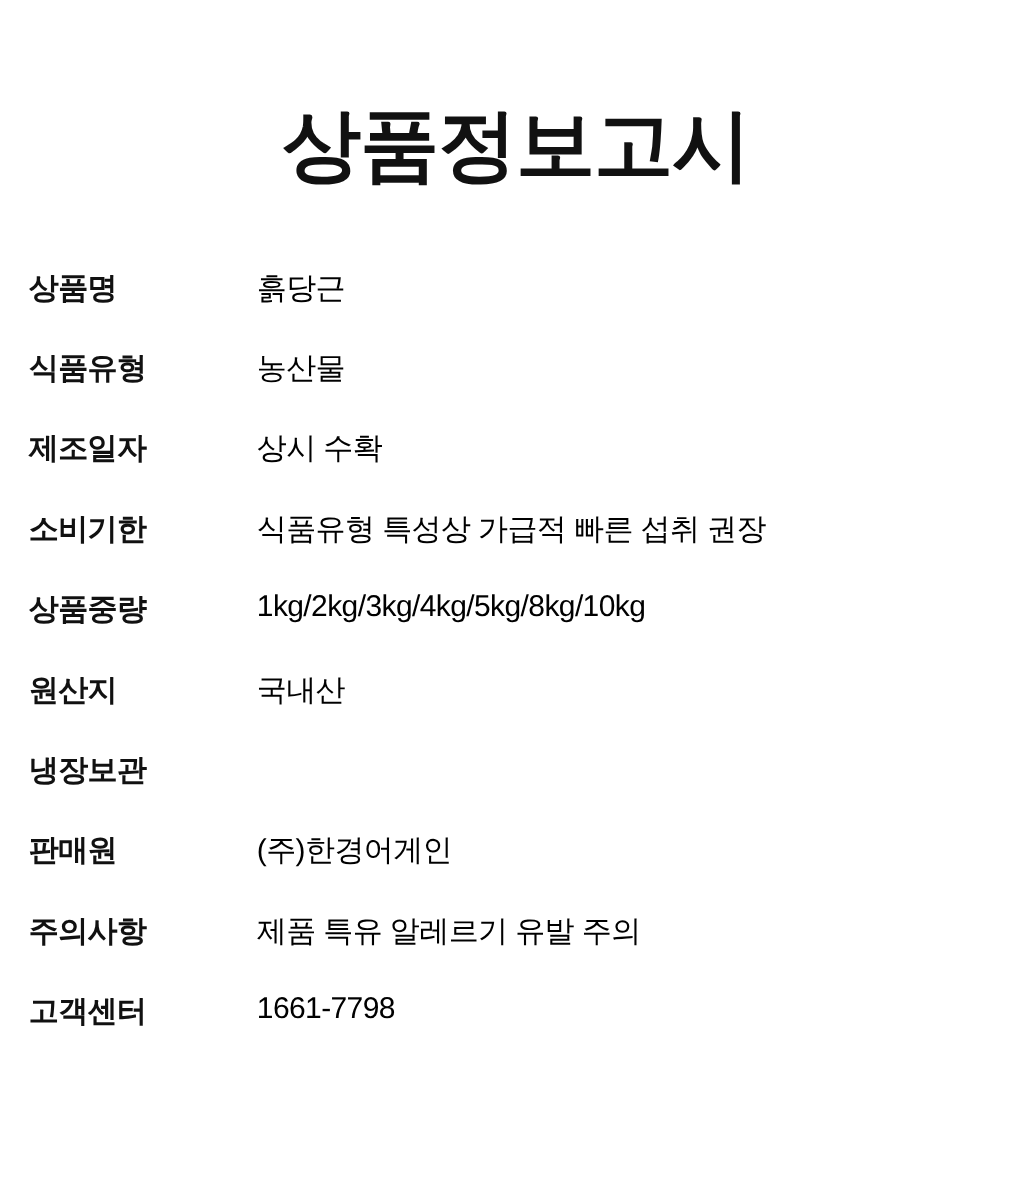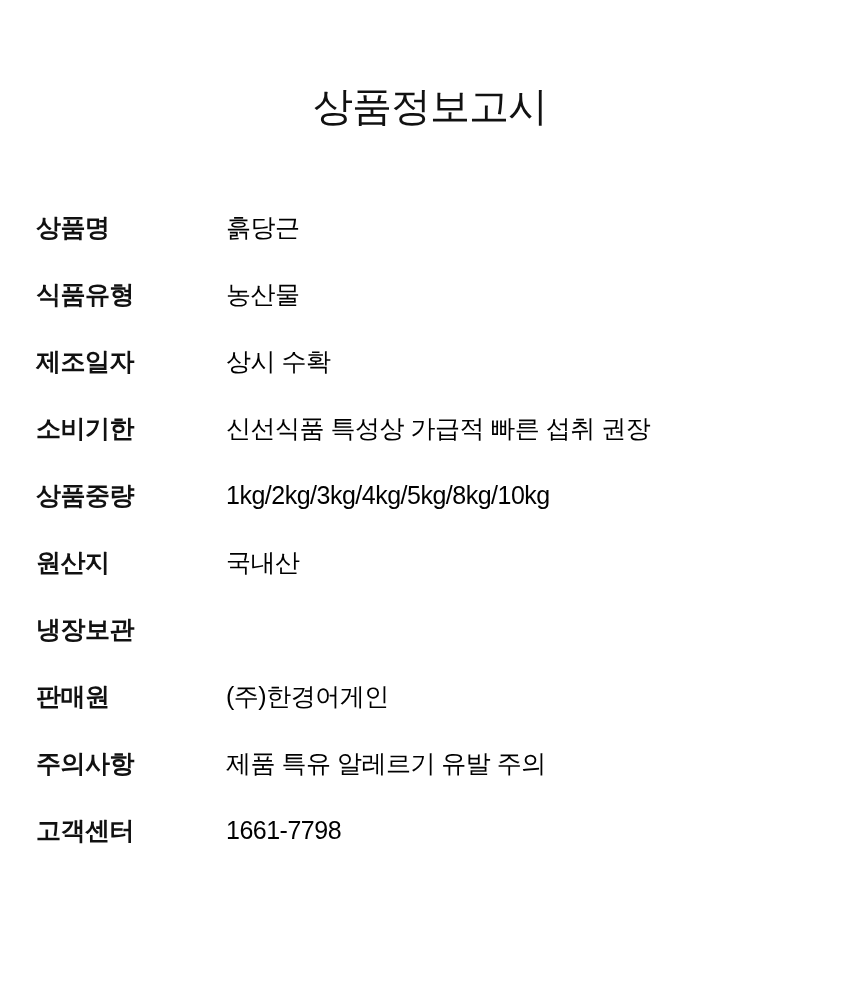--- a/index.html
+++ b/index.html
@@ -16,38 +16,38 @@
   }
   .page {
     position: relative;
     width: 860px;
     height: 981px;
     background: #ffffff;
     box-sizing: border-box;
   }
   .doc-title {
     text-align: center;
-    font-size: 40px;
-    font-weight: 400;
+    font-size: 66px;
+    font-weight: 700;
     letter-spacing: -1px;
     color: #111111;
     margin: 0;
     padding-top: 84px;
     line-height: 1.1;
   }
   .info-table {
     margin: 0;
     padding: 0;
     list-style: none;
     margin-top: 66px;
   }
   .info-row {
     display: flex;
-    align-items: center;
-    padding: 0 0 0 36px;
+    align-items: flex-start;
+    padding: 0 0 0 24px;
     height: 67px;
   }
   .info-label {
     width: 190px;
     flex: 0 0 190px;
     font-size: 25px;
     font-weight: 700;
     color: #111111;
     letter-spacing: -0.5px;
   }
@@ -77,21 +77,21 @@
       <span class="info-value">농산물</span>
     </li>
 
     <li class="info-row">
       <span class="info-label">제조일자</span>
       <span class="info-value">상시 수확</span>
     </li>
 
     <li class="info-row">
       <span class="info-label">소비기한</span>
-      <span class="info-value">신선식품 특성상 가급적 빠른 섭취 권장</span>
+      <span class="info-value">식품유형 특성상 가급적 빠른 섭취 권장</span>
     </li>
 
     <li class="info-row">
       <span class="info-label">상품중량</span>
       <span class="info-value">1kg/2kg/3kg/4kg/5kg/8kg/10kg</span>
     </li>
 
     <li class="info-row">
       <span class="info-label">원산지</span>
       <span class="info-value">국내산</span>

